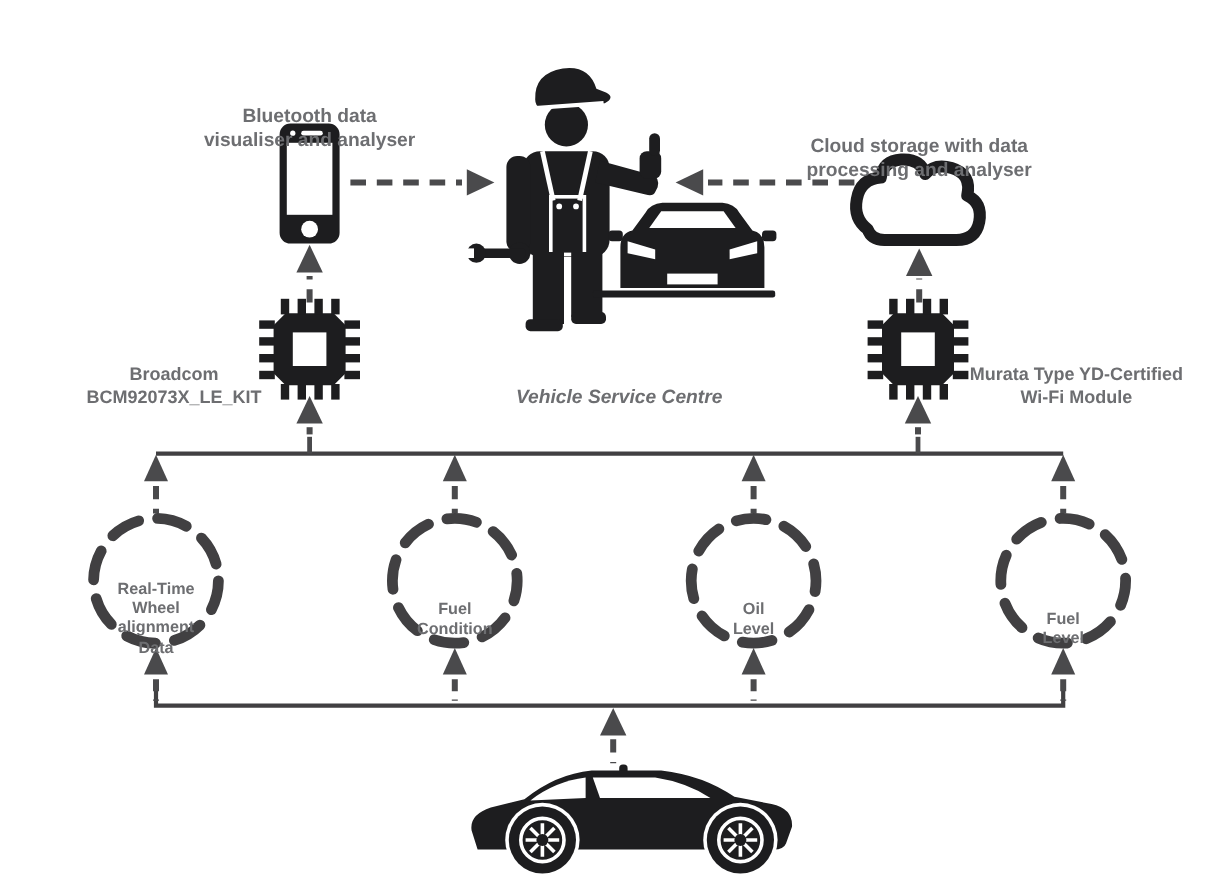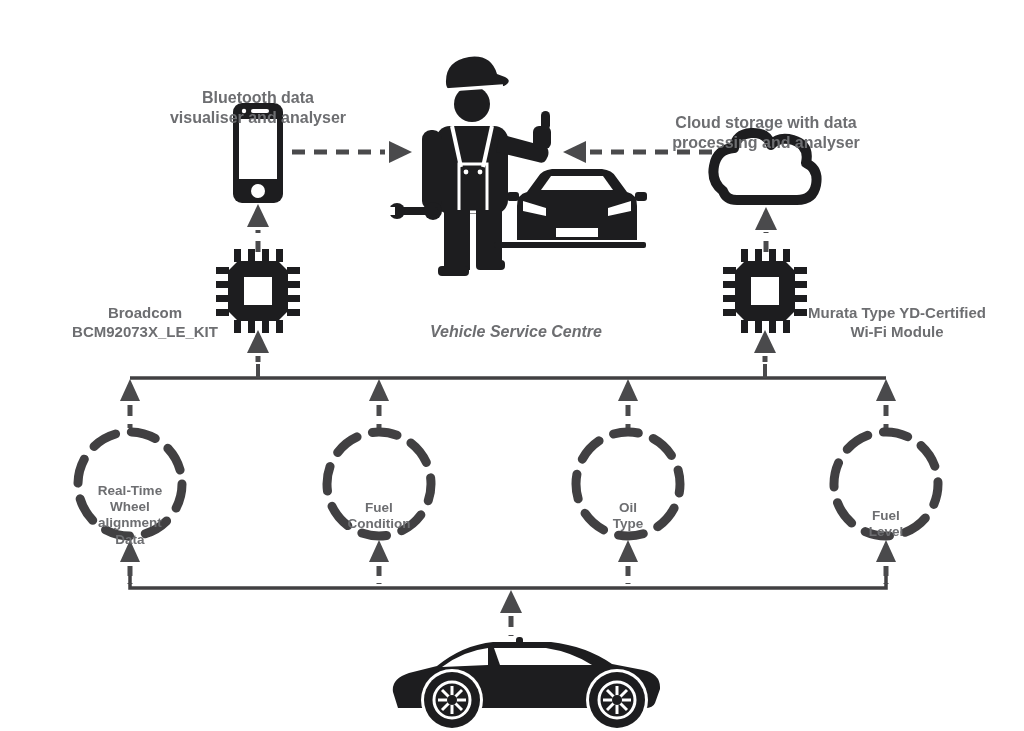--- a/index.html
+++ b/index.html
@@ -260,17 +260,17 @@
 
   <div class="label circle-label" style="left:70px; top:450px; width:120px;">Real-Time
 Wheel
 alignment
 Data</div>
 
   <div class="label circle-label" style="left:319px; top:467px; width:120px;">Fuel
 Condition</div>
 
   <div class="label circle-label" style="left:568px; top:467px; width:120px;">Oil
-Type</div>
+Level</div>
 
   <div class="label circle-label" style="left:826px; top:475px; width:120px;">Fuel
 Level</div>
 </div>
 
 </body></html>

